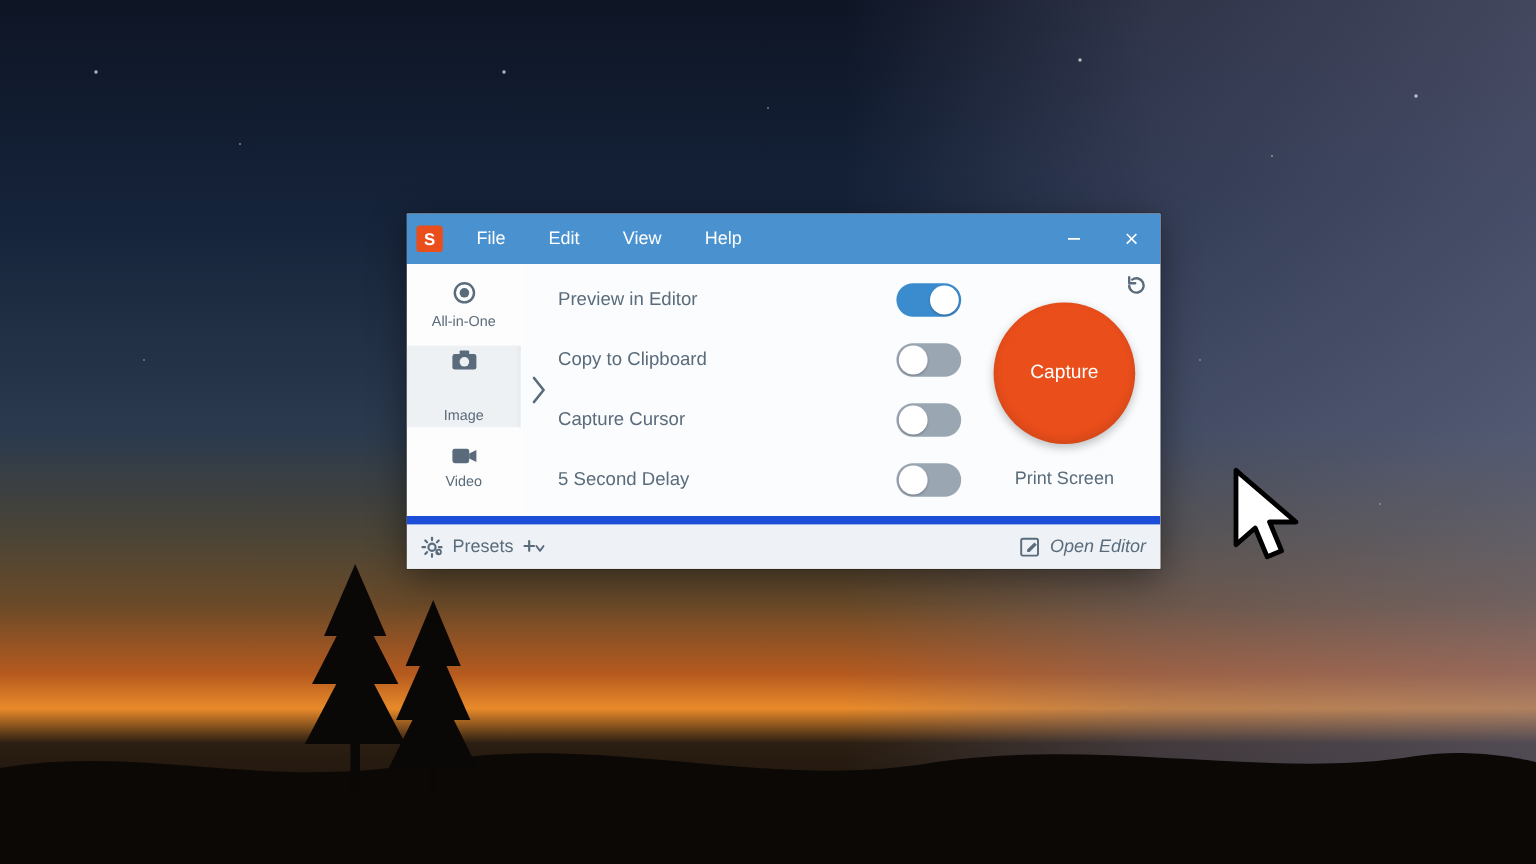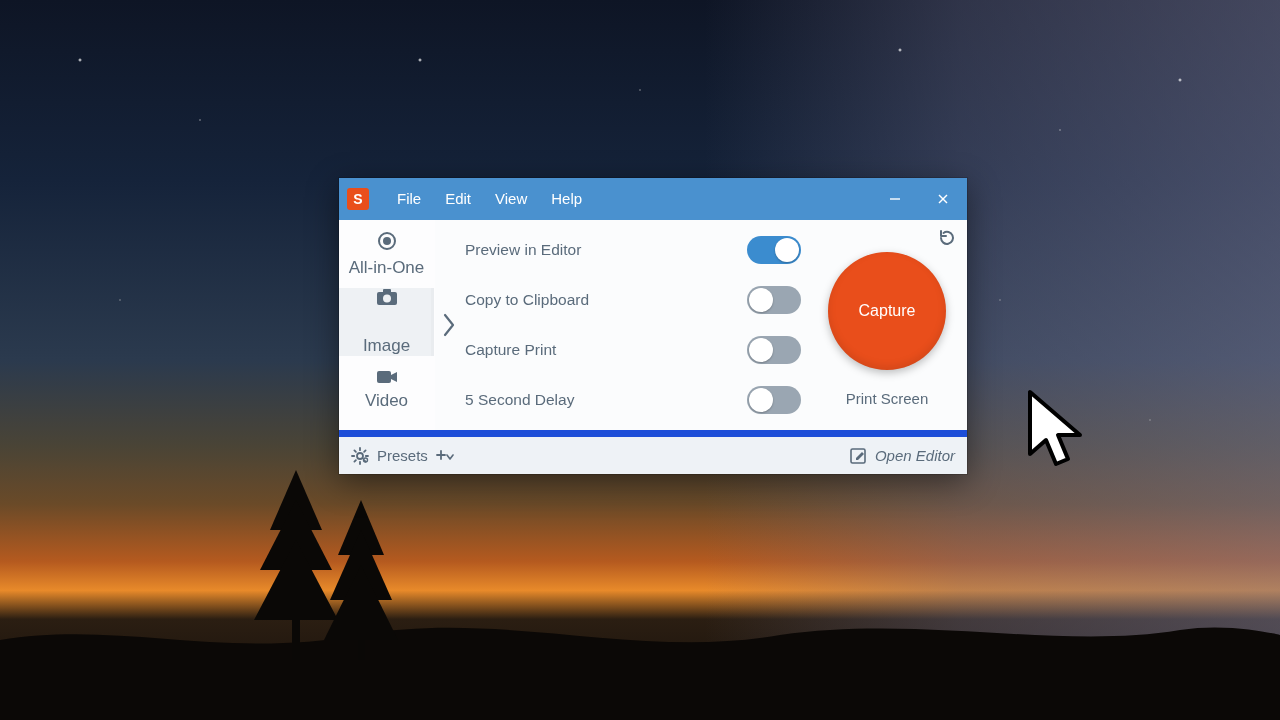--- a/index.html
+++ b/index.html
@@ -58,21 +58,21 @@
     padding-left: 8px;
   }
   .app-logo {
     width: 22px; height: 22px;
     background: #e94e1b;
     border-radius: 3px;
     display: flex; align-items: center; justify-content: center;
     color: #fff; font-weight: bold; font-size: 14px;
     margin-right: 18px;
   }
-  .menu { display:flex; gap: 4px; }
+  .menu { display:flex; gap: 16px; }
   .menu-item { padding: 0 10px; line-height: 42px; cursor: pointer; }
   .spacer { flex: 1; }
   .win-controls { display:flex; }
   .win-btn { width: 48px; height: 42px; display:flex; align-items:center; justify-content:center; cursor:pointer; }
   .win-btn svg { stroke:#fff; fill:none; stroke-width:1.4; }
 
   .body {
     display: flex;
     background: #fbfcfd;
   }
@@ -81,21 +81,21 @@
     width: 96px;
     border-right: 1px solid rgba(0,0,0,0);
     display:flex; flex-direction:column;
     background:#fdfdfe;
   }
   .side-tab {
     display:flex; flex-direction:column; align-items:center; justify-content:center;
     gap:4px;
     height:68px;
     color:#5a6b7b;
-    font-size:17px;
+    font-size:12px;
     cursor:pointer;
   }
   .side-tab.selected {
     background:#eef1f4;
     box-shadow: inset -3px 0 0 rgba(0,0,0,0.02);
     gap: 27px;
   }
   .side-tab .ico { font-size:18px; line-height:1; color:#5a6b7b; }
 
   .chevron {
@@ -273,21 +273,21 @@
               <div class="knob"></div>
             </div>
         </div>
         <div class="opt-row">
           <span>Copy to Clipboard</span>
           <div class="toggle">
               <div class="knob"></div>
             </div>
         </div>
         <div class="opt-row">
-          <span>Capture Print</span>
+          <span>Capture Cursor</span>
           <div class="toggle">
               <div class="knob"></div>
             </div>
         </div>
         <div class="opt-row">
           <span>5 Second Delay</span>
           <div class="toggle">
               <div class="knob"></div>
             </div>
         </div>

